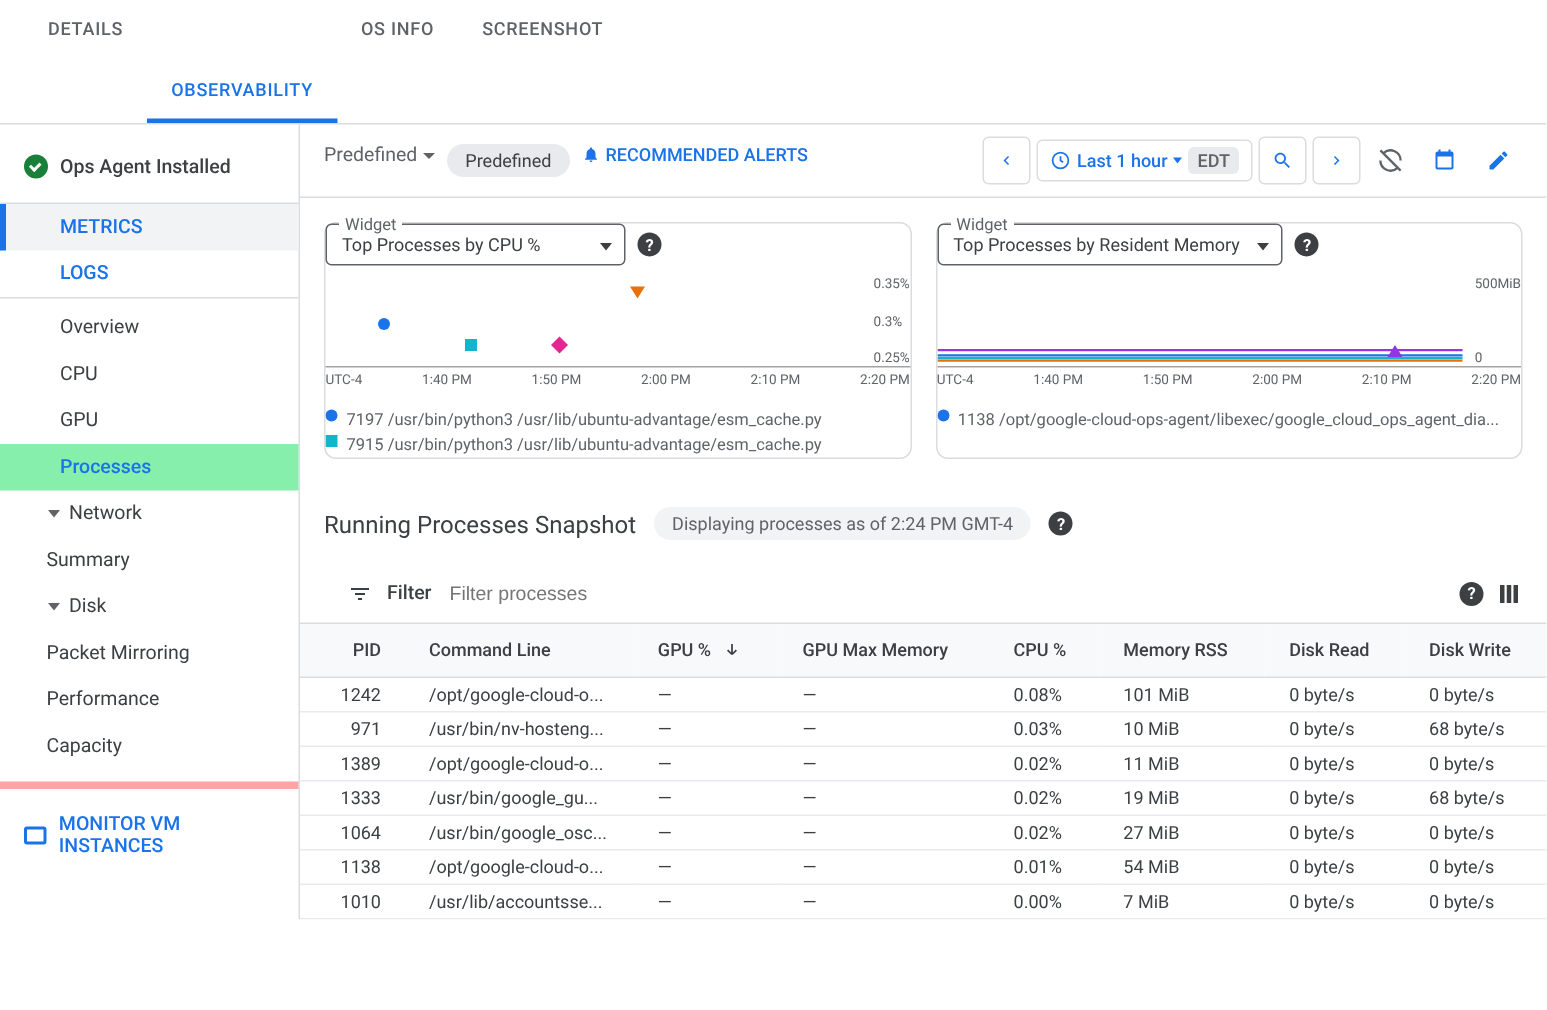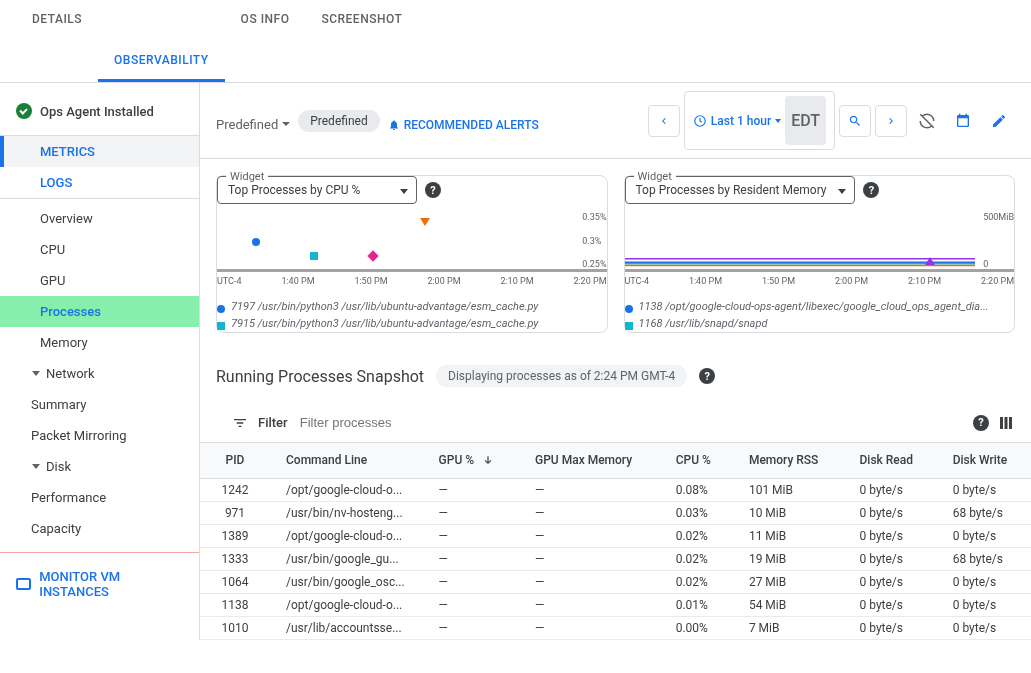--- a/index.html
+++ b/index.html
@@ -21,67 +21,67 @@
     .check-icon::after { content: ''; position: absolute; left: 4px; top: 5px; width: 5px; height: 3px; border-left: 2px solid #fff; border-bottom: 2px solid #fff; transform: rotate(-45deg); }
     
     .nav-item { padding: 8px 16px; font-size: 13px; color: #3c4043; cursor: pointer; display: flex; align-items: center; }
     .nav-item.indent1 { padding-left: 40px; }
     .nav-item.indent2 { padding-left: 31px; }
     .nav-item.selected { background: #86efac; color: #1a73e8; font-weight: 500; }
     .nav-item.highlight { color: #1a73e8; border-left: 4px solid #1a73e8; background: #f1f3f4; font-weight: 500; padding-left: 36px; }
     .nav-group { border: 1px solid #dadce0; border-left: none; border-right: none; margin: 4px 0; }
     .chevron { width: 0; height: 0; border-left: 4px solid transparent; border-right: 4px solid transparent; border-top: 5px solid #5f6368; margin-right: 6px; margin-left: 16px; }
     
-    .monitor-link { color: #1a73e8; font-weight: 500; padding: 16px; display: flex; align-items: center; cursor: pointer; border-top: 1px solid #fca5a5; margin-top: 8px; }
+    .monitor-link { color: #1a73e8; font-weight: 500; padding: 16px; display: flex; align-items: center; cursor: pointer; border-top: 5px solid #fca5a5; margin-top: 8px; }
     .monitor-icon { width: 16px; height: 12px; border: 2px solid #1a73e8; border-radius: 2px; margin-right: 8px; position: relative; }
     
     
     .toolbar { display: flex; align-items: center; padding: 8px 16px; border-bottom: 1px solid #dadce0; gap: 8px; }
-    .toolbar-left { display: flex; align-items: flex-end; gap: 8px; flex: 1; }
+    .toolbar-left { display: flex; align-items: flex-start; gap: 8px; flex: 1; }
     .toolbar-right { display: flex; align-items: center; gap: 4px; }
     .predefined-dropdown { color: #5f6368; font-size: 13px; cursor: pointer; display: flex; align-items: center; gap: 4px; }
     .chip { background: #e8eaed; border-radius: 12px; padding: 4px 12px; font-size: 12px; }
     .alerts-btn { color: #1a73e8; font-weight: 500; font-size: 12px; display: flex; align-items: center; gap: 4px; cursor: pointer; }
     .bell-icon { width: 12px; height: 12px; }
     .icon-btn { width: 32px; height: 32px; display: flex; align-items: center; justify-content: center; cursor: pointer; border: 1px solid #dadce0; border-radius: 4px; color: #1a73e8; }
     .icon-btn.borderless { border: none; }
     .time-selector { border: 1px solid #dadce0; border-radius: 4px; padding: 4px 8px; display: flex; align-items: center; gap: 4px; color: #1a73e8; font-size: 12px; font-weight: 500; }
-    .tz-chip { background: #e8eaed; border-radius: 4px; padding: 15px 6px; font-size: 16px; color: #5f6368; }
+    .tz-chip { background: #e8eaed; border-radius: 4px; padding: 2px 6px; font-size: 12px; color: #5f6368; }
     
     
     .widgets { display: flex; gap: 16px; padding: 16px; }
     .widget { flex: 1; border: 1px solid #dadce0; border-radius: 8px; position: relative; }
     .widget-header { display: flex; align-items: center; gap: 8px; margin-bottom: 8px; }
     .widget-select { border: 1px solid #5f6368; border-radius: 4px; padding: 6px 28px 6px 10px; font-size: 12px; position: relative; min-width: 200px; }
     .widget-label { position: absolute; top: -7px; left: 8px; background: #fff; padding: 0 4px; font-size: 11px; color: #5f6368; }
     .widget-select::after { content: ''; position: absolute; right: 8px; top: 12px; width: 0; height: 0; border-left: 4px solid transparent; border-right: 4px solid transparent; border-top: 5px solid #3c4043; }
     .help-icon { width: 16px; height: 16px; border-radius: 50%; background: #3c4043; color: #fff; display: flex; align-items: center; justify-content: center; font-size: 11px; font-weight: bold; }
     
-    .chart-area { height: 60px; position: relative; border-bottom: 3px solid #a3a3a3; }
+    .chart-area { height: 60px; position: relative; border-bottom: 1px solid #a3a3a3; }
     .chart-ylabels { position: absolute; right: 0; top: 0; height: 100%; display: flex; flex-direction: column; justify-content: space-between; font-size: 9px; color: #5f6368; }
     .chart-xlabels { display: flex; justify-content: space-between; font-size: 9px; color: #5f6368; padding: 4px 0; }
     .chart-point { position: absolute; width: 8px; height: 8px; }
     .legend { font-size: 11px; color: #5f6368; padding-top: 8px; }
-    .legend-item { display: flex; align-items: flex-end; gap: 6px; padding: 2px 0; white-space: nowrap; overflow: hidden; text-overflow: ellipsis; font-style: italic; }
+    .legend-item { display: flex; align-items: flex-start; gap: 6px; padding: 2px 0; white-space: nowrap; overflow: hidden; text-overflow: ellipsis; }
     .legend-swatch { width: 8px; height: 8px; border-radius: 50%; flex-shrink: 0; }
     
     
     .section-header { display: flex; align-items: center; gap: 12px; padding: 16px; }
     .section-title { font-size: 16px; color: #3c4043; }
     .timestamp-chip { background: #f1f3f4; border-radius: 14px; padding: 4px 12px; font-size: 12px; color: #5f6368; }
     
     .filter-bar { display: flex; align-items: center; padding: 8px 16px; border-bottom: 1px solid #dadce0; gap: 8px; }
     .filter-icon { display: flex; align-items: center; gap: 10px; font-weight: 500; margin-left: 16px; }
     .filter-input { border: none; outline: none; font-size: 13px; flex: 1; color: #5f6368; padding: 4px; }
     .filter-actions { display: flex; gap: 8px; align-items: center; }
     
     table { width: 100%; border-collapse: collapse; font-size: 12px; }
     thead { background: #f8f9fa; }
     th { text-align: left; padding: 10px 16px; font-weight: 500; color: #3c4043; border-bottom: 1px solid #dadce0; font-size: 12px; }
-    th.right, td.right { text-align: center; }
+    th.right, td.right { text-align: right; }
     td { padding: 4px 16px; border-bottom: 1px solid #e8eaed; color: #3c4043; white-space: nowrap; overflow: hidden; text-overflow: ellipsis; max-width: 140px; }
     
     svg { display: block; }
   </style>
 </head>
 <body>
 
 <div class="tabs">
   <div class="tab">DETAILS</div>
   <div class="tab active">OBSERVABILITY</div>
@@ -97,31 +97,30 @@
       <span>Ops Agent Installed</span>
     </div>
     <div class="nav-group">
       <div class="nav-item highlight">METRICS</div>
       <div class="nav-item" style="color:#1a73e8;font-weight:500;padding-left:40px">LOGS</div>
     </div>
     <div class="nav-item indent1">Overview</div>
     <div class="nav-item indent1">CPU</div>
     <div class="nav-item indent1">GPU</div>
     <div class="nav-item indent1 selected">Processes</div>
-    <div class="nav-item indent1">Memory</div>
     <div class="nav-item">
       <span class="chevron"></span>
       <span>Network</span>
     </div>
     <div class="nav-item indent2">Summary</div>
-    <div class="nav-item indent2">Packet Mirroring</div>
     <div class="nav-item">
       <span class="chevron"></span>
       <span>Disk</span>
     </div>
+    <div class="nav-item indent2">Packet Mirroring</div>
     <div class="nav-item indent2">Performance</div>
     <div class="nav-item indent2">Capacity</div>
 
     <div class="monitor-link">
       <span class="monitor-icon"></span>
       <span>MONITOR VM INSTANCES</span>
     </div>
   </div>
 
   <div class="content">
@@ -249,24 +248,20 @@
           <span>1:40 PM</span>
           <span>1:50 PM</span>
           <span>2:00 PM</span>
           <span>2:10 PM</span>
           <span>2:20 PM</span>
         </div>
         <div class="legend">
           <div class="legend-item">
             <span class="legend-swatch" style="background:#1a73e8"></span>
             <span>1138 /opt/google-cloud-ops-agent/libexec/google_cloud_ops_agent_dia...</span>
-          </div>
-          <div class="legend-item">
-            <span class="legend-swatch" style="background:#12b5cb;border-radius:0"></span>
-            <span>1168 /usr/lib/snapd/snapd</span>
           </div>
         </div>
       </div>
     </div>
 
     <div class="section-header">
       <span class="section-title">Running Processes Snapshot</span>
       <span class="timestamp-chip">Displaying processes as of 2:24 PM GMT-4</span>
       <span class="help-icon">?</span>
     </div>

